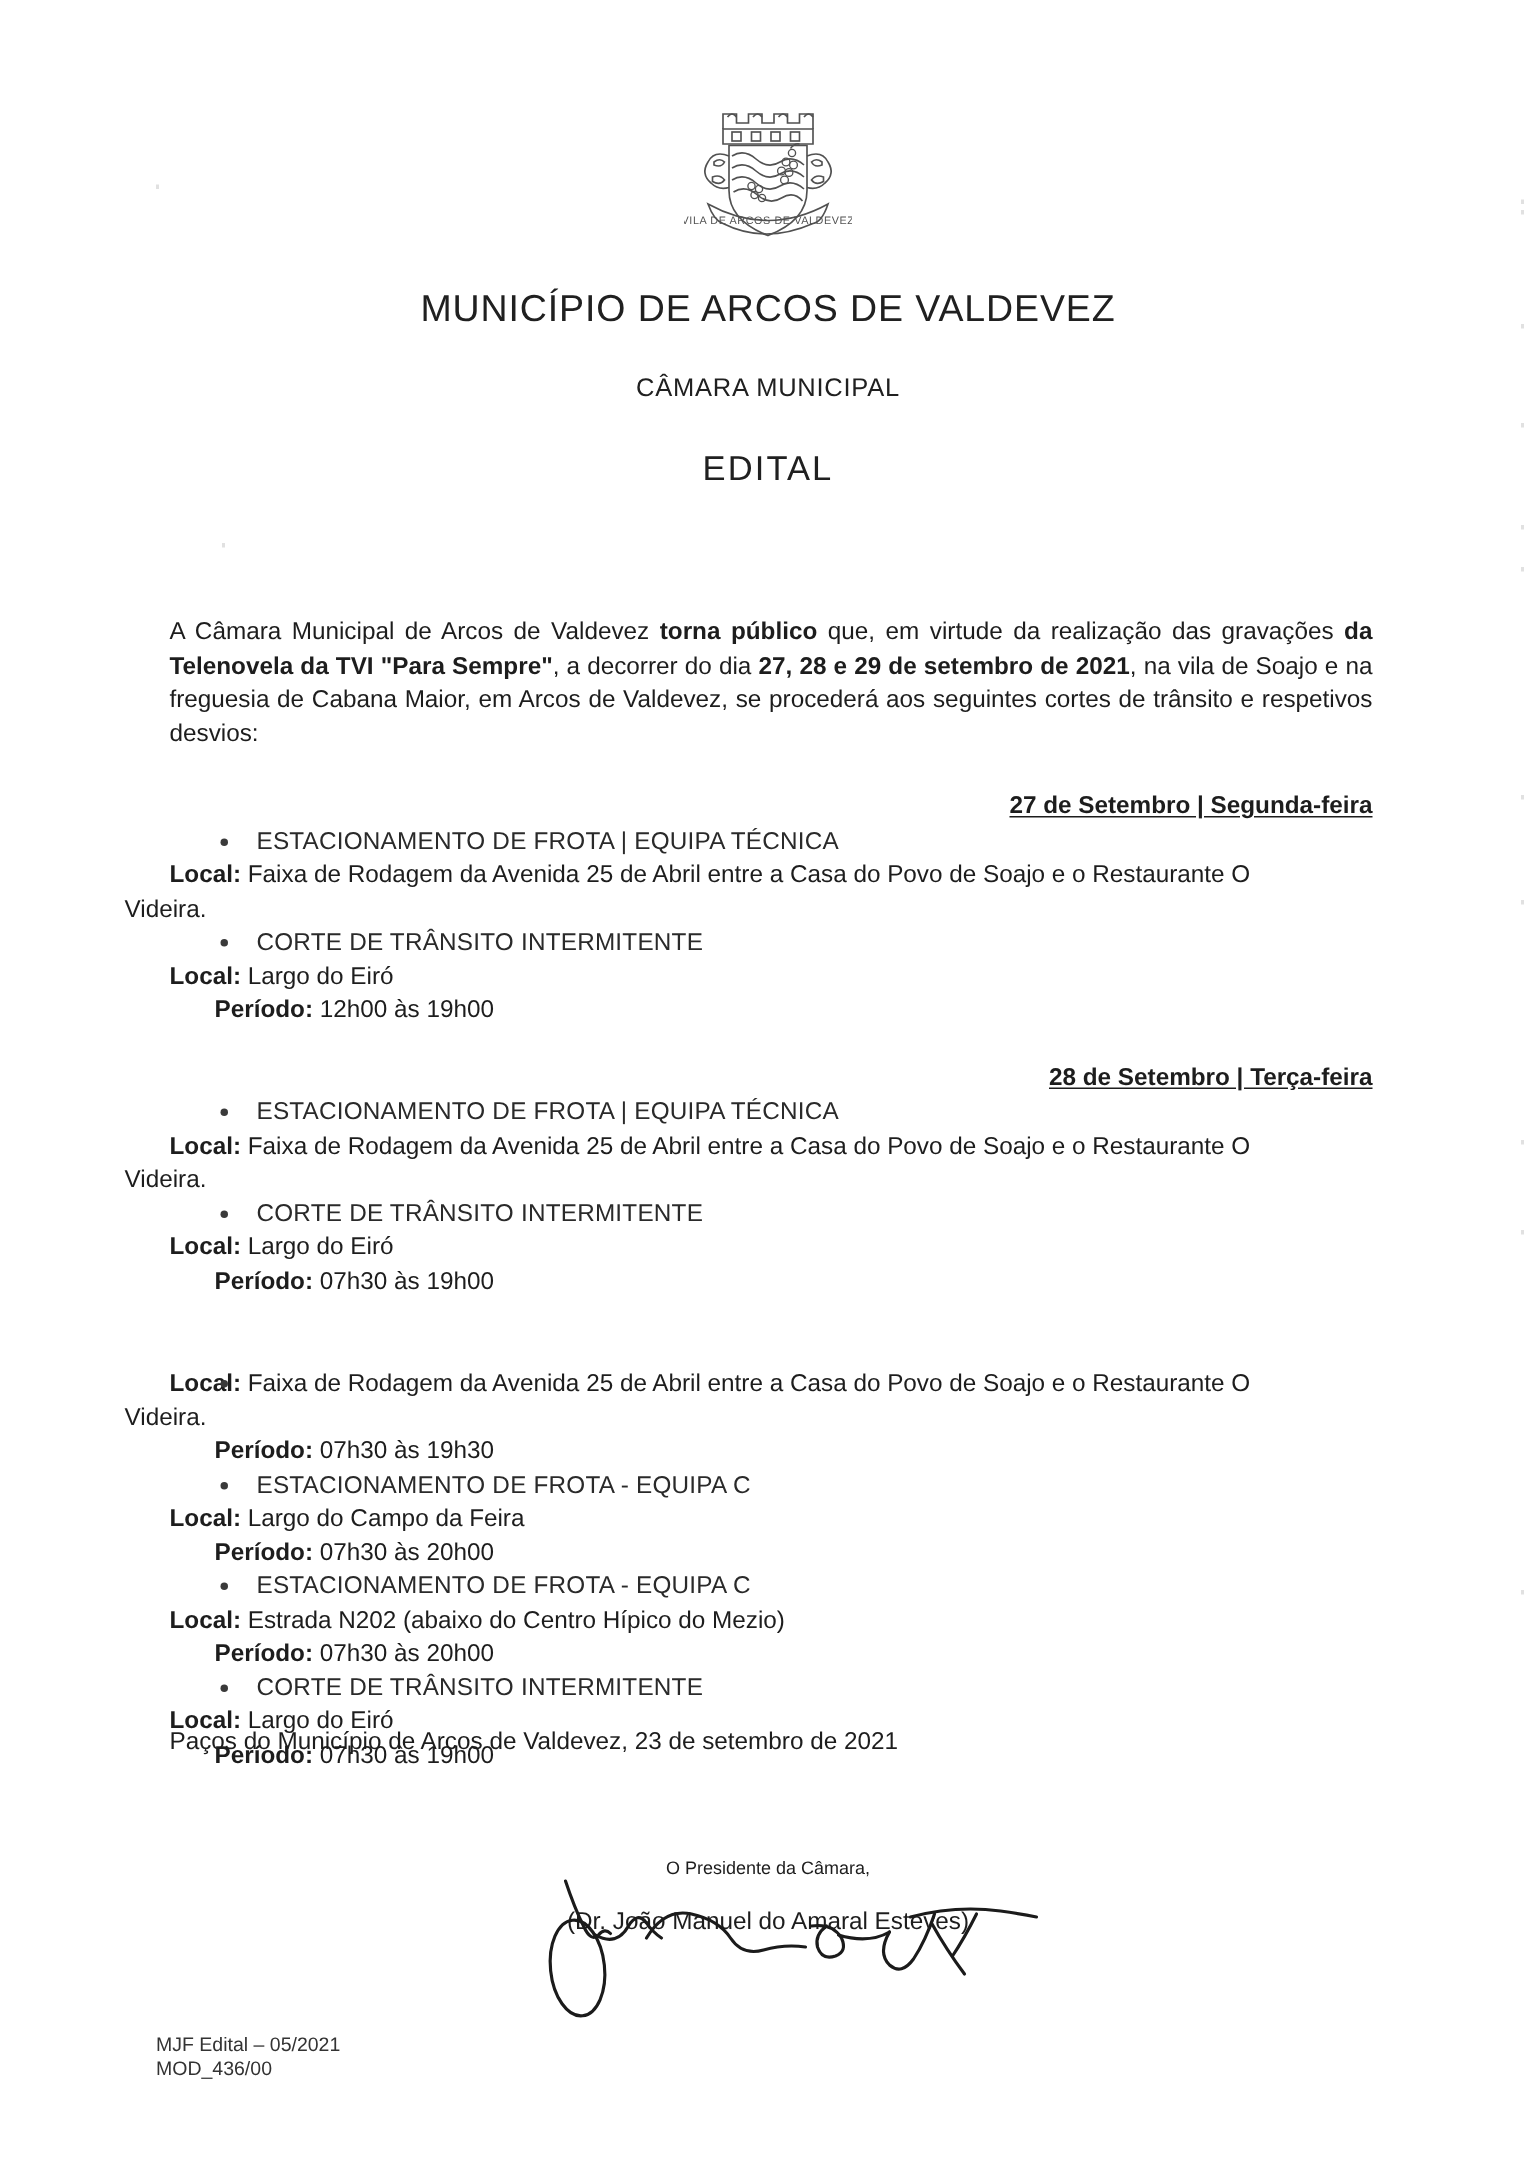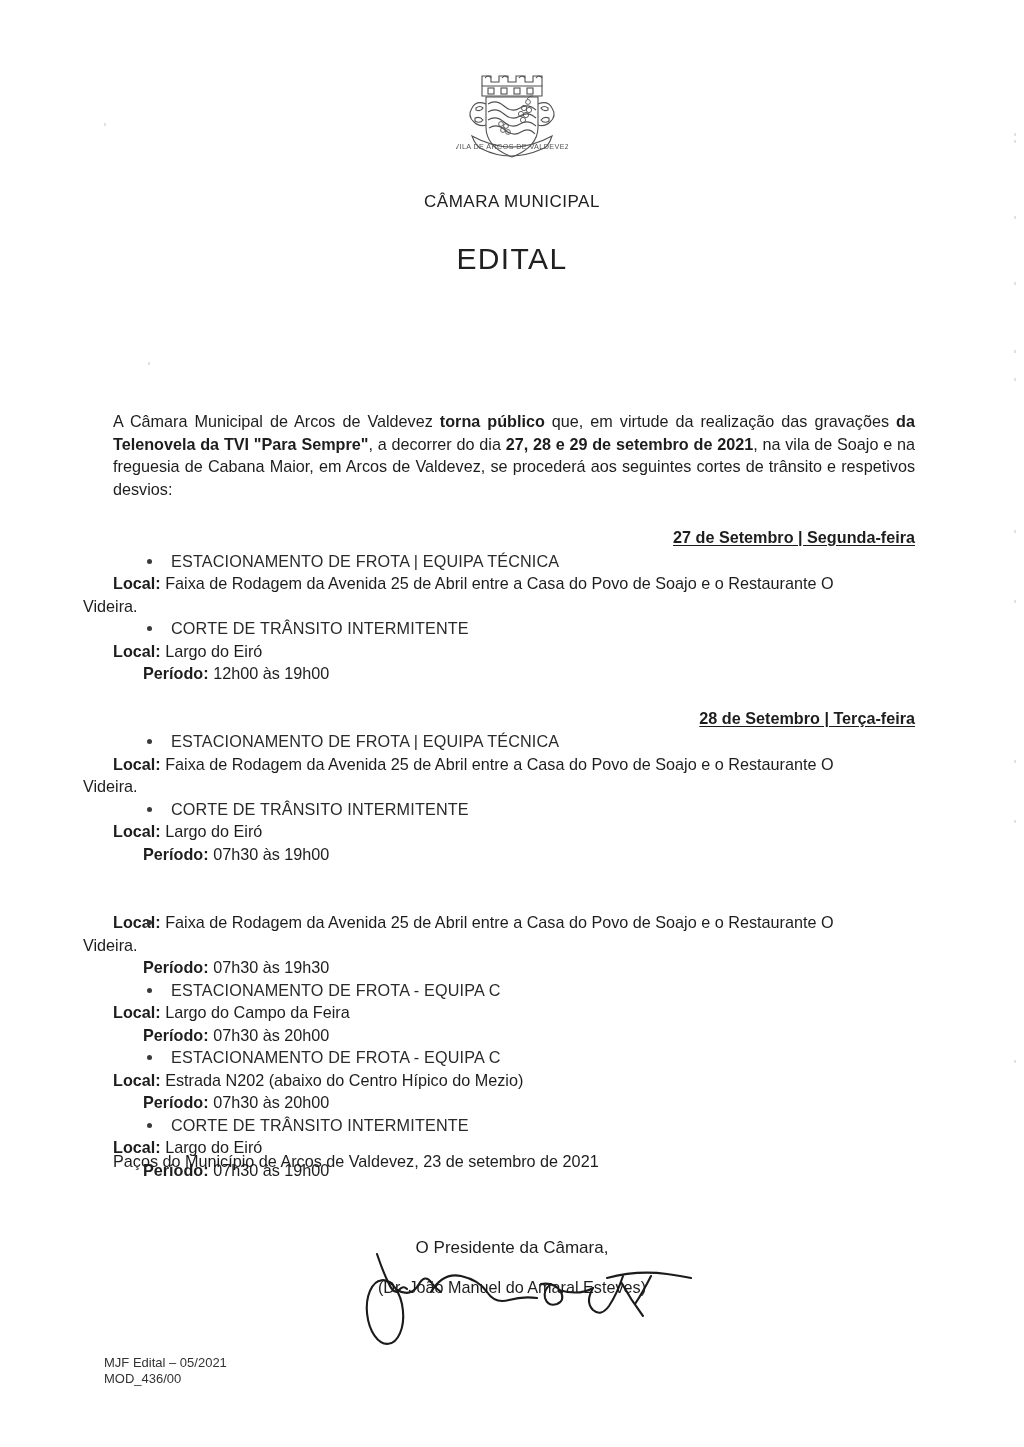--- a/index.html
+++ b/index.html
@@ -45,21 +45,21 @@
     color: #202020;
     margin-bottom: 28px;
   }
   .t-camara {
     font-size: 17px;
     letter-spacing: 0.5px;
     color: #202020;
     margin-bottom: 30px;
   }
   .t-edital {
-    font-size: 30px;
+    font-size: 23px;
     letter-spacing: 1.4px;
     color: #202020;
   }
 
   
   .body {
     position: absolute;
     left: 113px;
     top: 390px;
     width: 802px;
@@ -125,21 +125,21 @@
   }
 
   
   .sig-block {
     position: absolute;
     left: 0; right: 0;
     top: 1238px;
     text-align: center;
   }
   .sig-title {
-    font-size: 17px;
+    font-size: 12px;
     color: #1d1d1d;
     margin-bottom: 20px;
   }
   .sig-name {
     font-size: 16.2px;
     color: #1d1d1d;
   }
   .signature-svg {
     position: absolute;
     left: 355px;
@@ -216,20 +216,21 @@
         <path d="M19 66 q5 -2 8 2 q-3 4 -8 1 z"></path>
         <path d="M93 66 q-5 -2 -8 2 q3 4 8 1 z"></path>
 
         <path d="M16 84 q40 22 80 0 q-4 12 -10 13 q-32 14 -60 0 q-6 -2 -10 -13 z"></path>
       </g>
       <text x="56" y="97" font-family="Liberation Sans, sans-serif" font-size="7.2" text-anchor="middle" fill="#2b2b2b" letter-spacing="0.4">VILA DE ARCOS DE VALDEVEZ</text>
     </svg>
   </div>
 
   <div class="title-block">
+    <div class="t-muni">MUNICÍPIO DE ARCOS DE VALDEVEZ</div>
     <div class="t-camara">CÂMARA MUNICIPAL</div>
     <div class="t-edital">EDITAL</div>
   </div>
 
   <div class="body">
 
     <div class="intro"><span>A Câmara Municipal de Arcos de Valdevez </span><b>torna público</b><span> que, em virtude da realização das gravações </span><b>da Telenovela da TVI "Para Sempre"</b><span>, a decorrer do dia </span><b>27, 28 e 29 de setembro de 2021</b><span>, na vila de Soajo e na freguesia de Cabana Maior, em Arcos de Valdevez, se procederá aos seguintes cortes de trânsito e respetivos desvios:</span></div>
 
     <div class="day-section">
       <div class="day-head">27 de Setembro | Segunda-feira</div>

